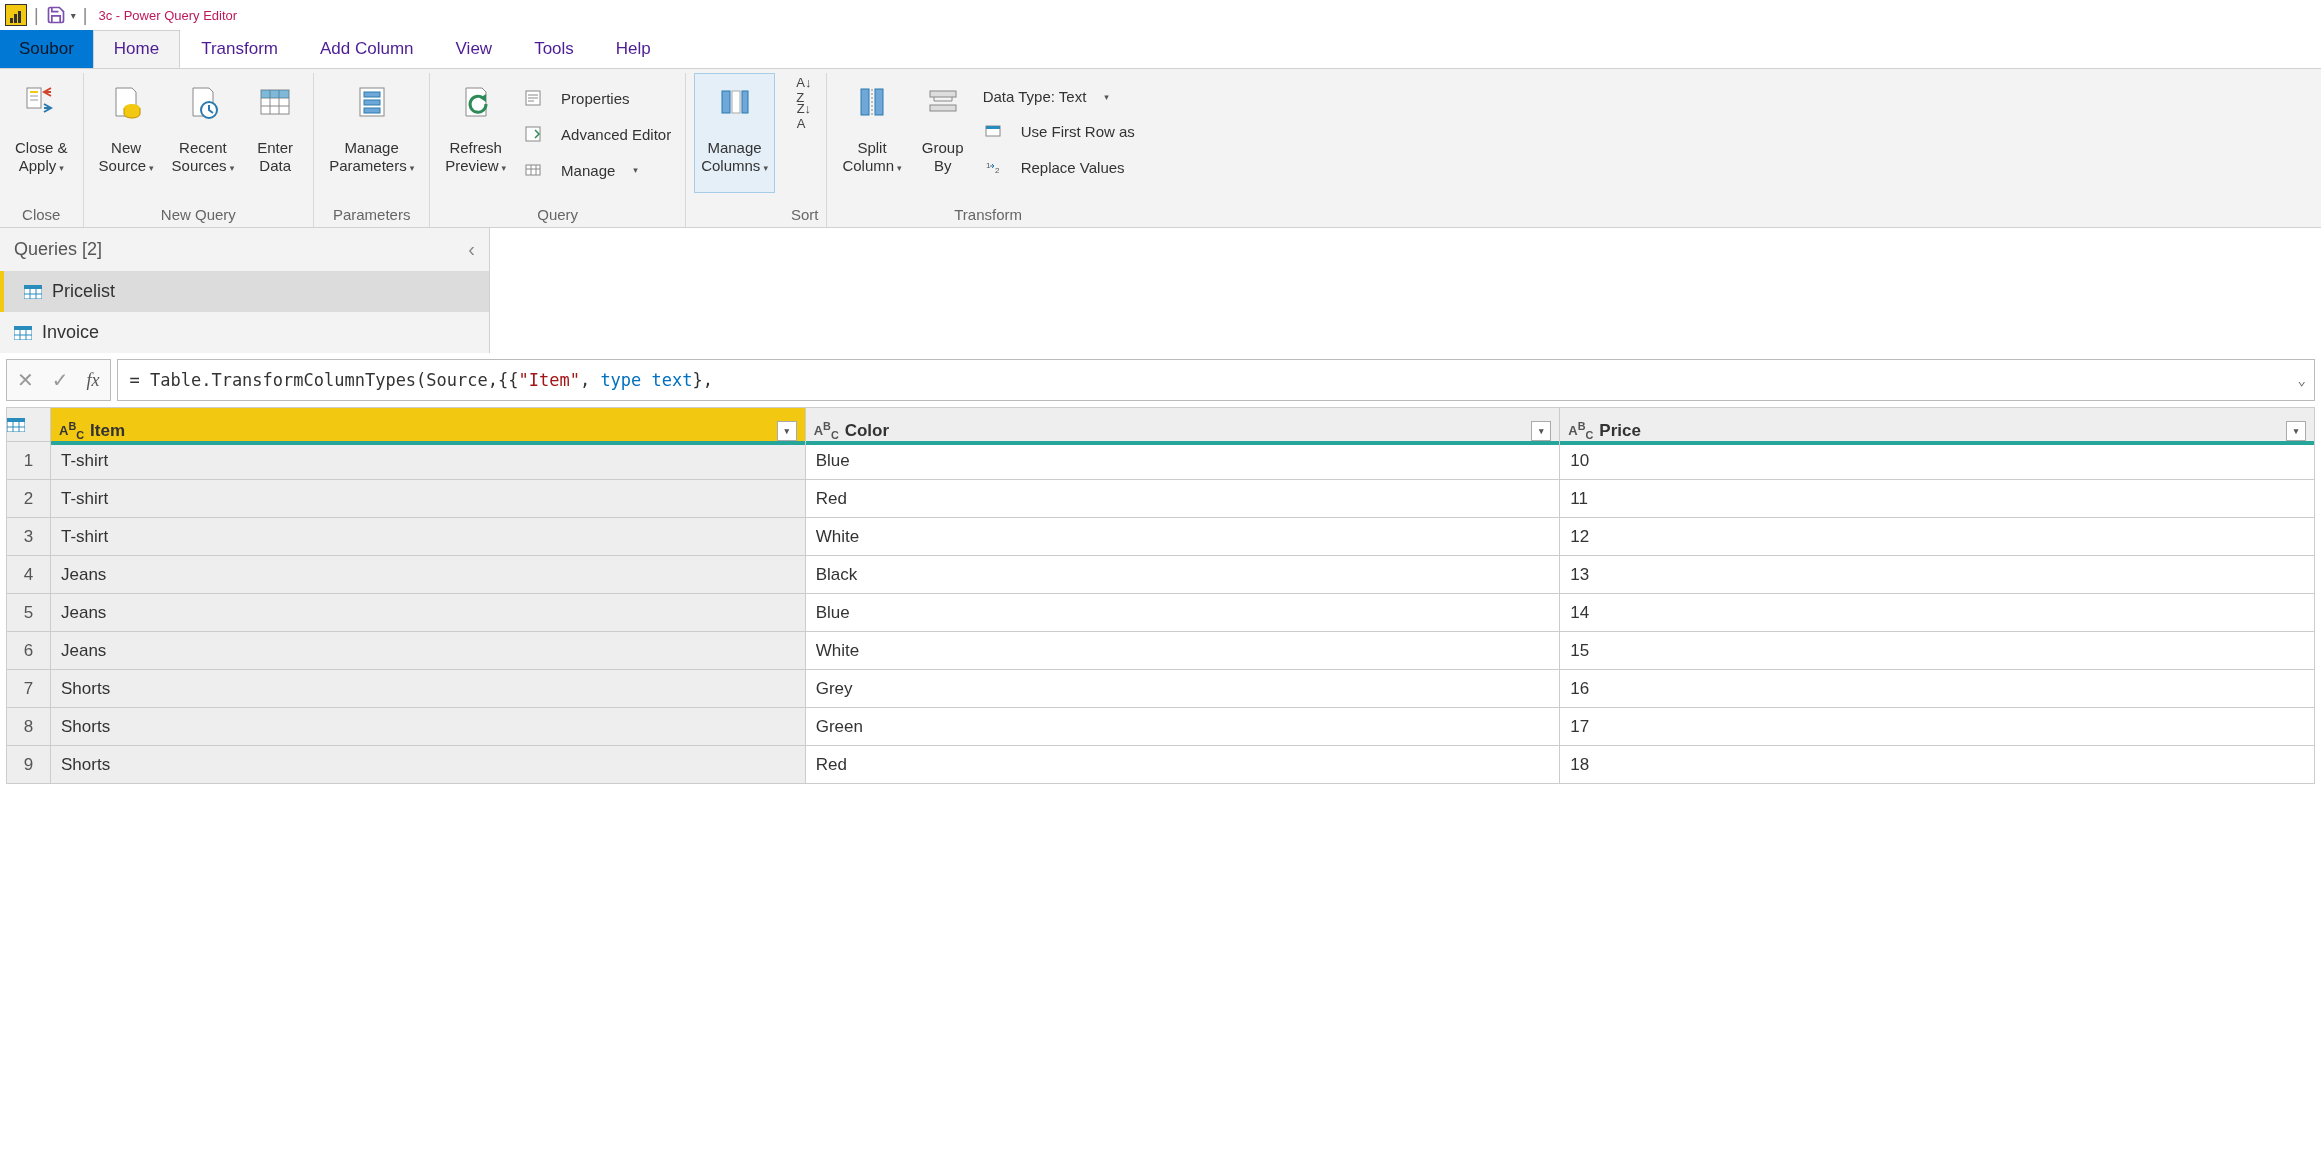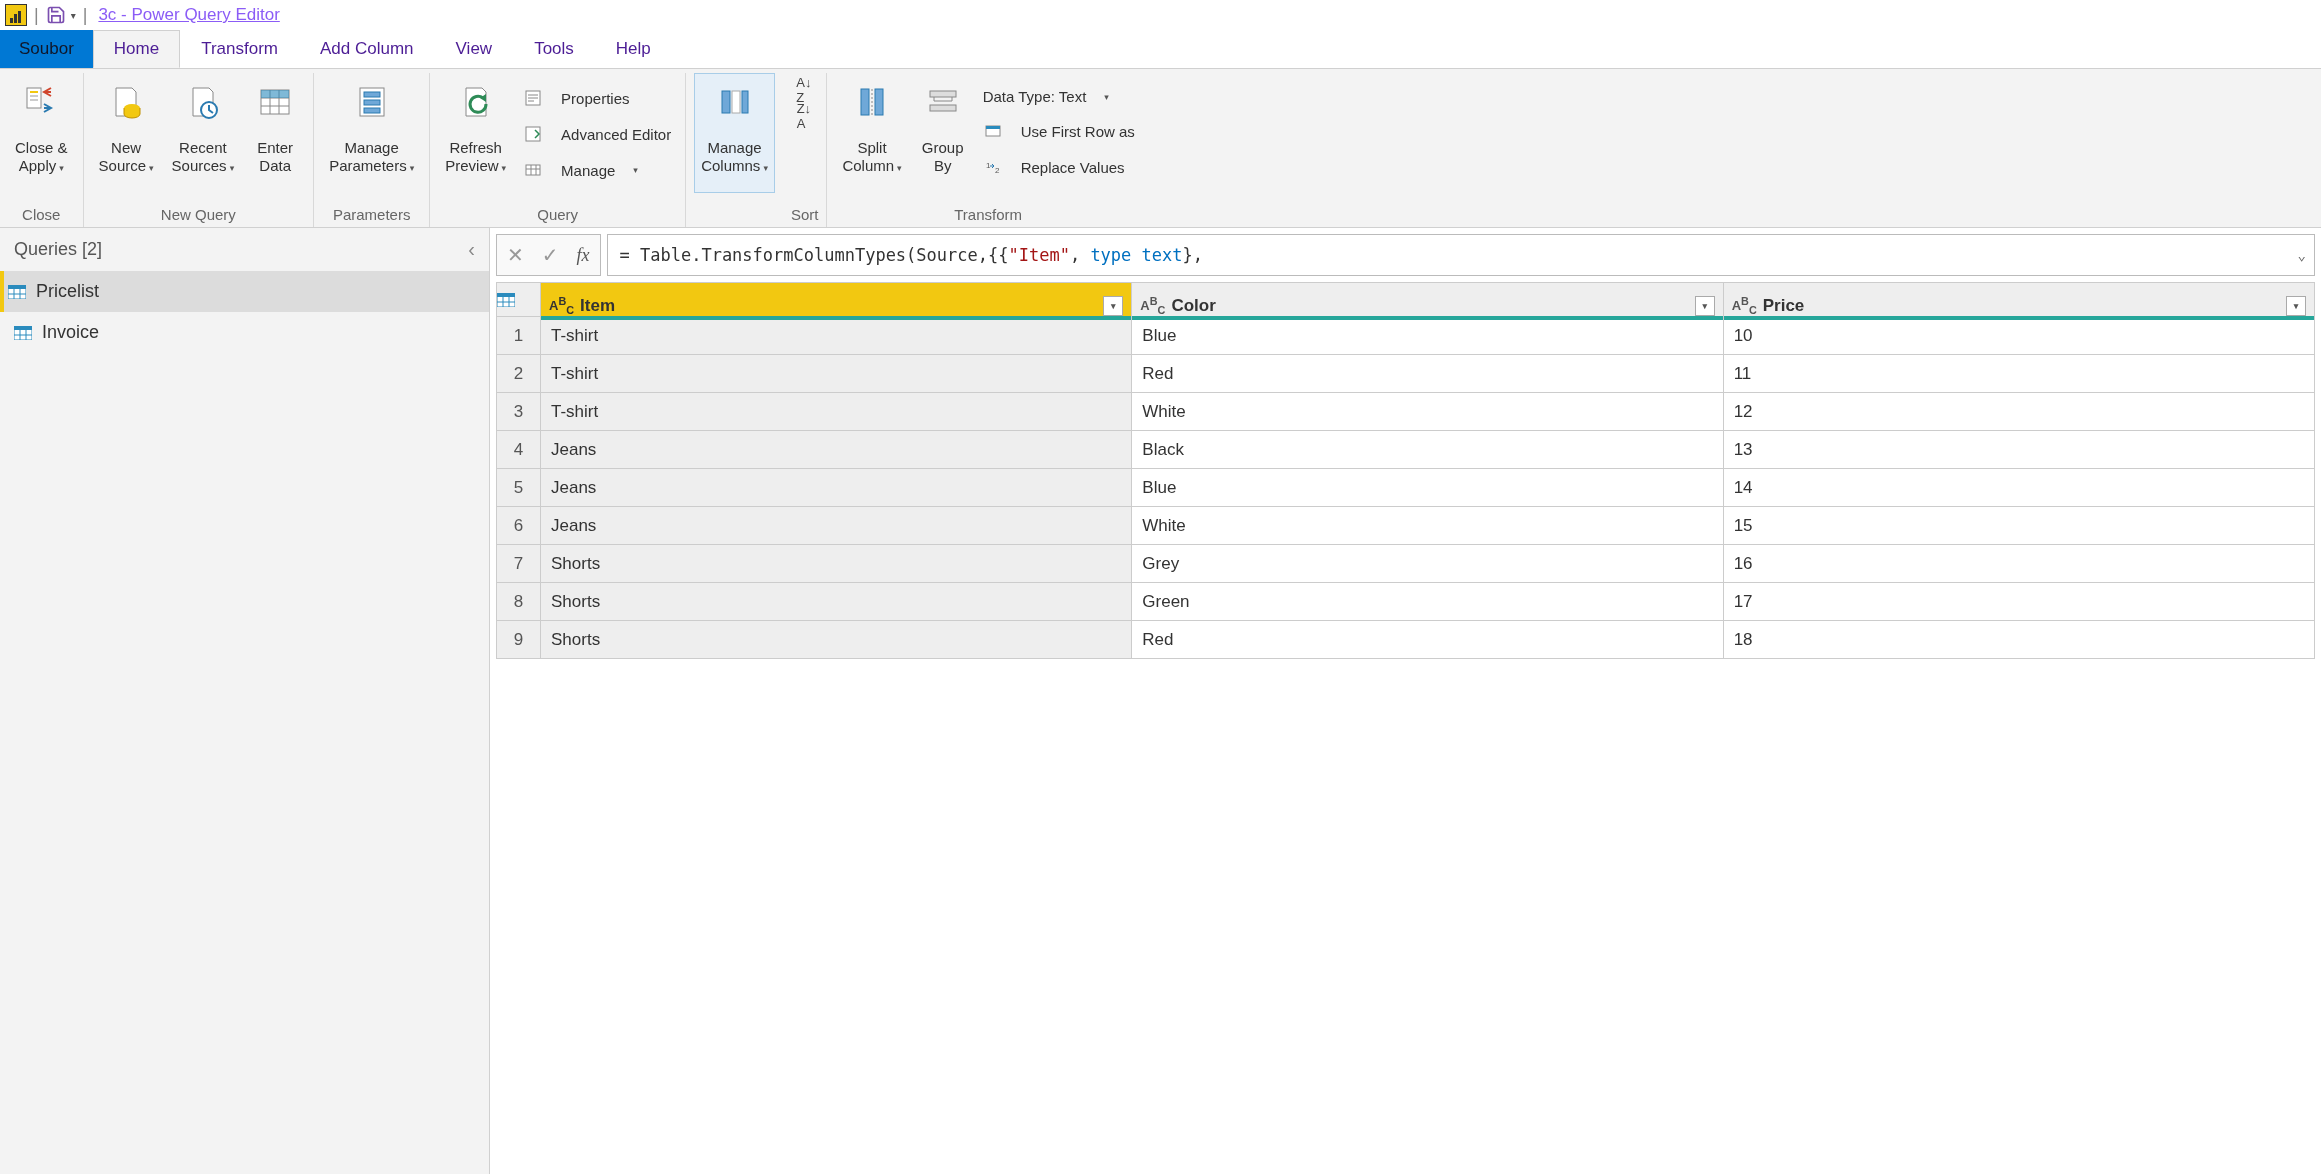--- a/index.html
+++ b/index.html
@@ -5,21 +5,21 @@
     * { margin: 0; padding: 0; box-sizing: border-box; }
     body { font-family: "Segoe UI", Tahoma, sans-serif; font-size: 14px; color: #333; background: #fff; overflow: hidden; }
     
     
     .title-bar { height: 30px; display: flex; align-items: center; padding: 0 5px; background: #fff; gap: 5px; }
     .title-bar .pbi-logo { width: 22px; height: 22px; background: #F2C811; border: 1px solid #333; display: flex; align-items: flex-end; justify-content: center; }
     .title-bar .pbi-logo svg { display: block; }
     .title-bar .qat-sep { color: #888; font-size: 18px; padding: 0 2px; }
     .title-bar .save-icon { color: #6b3fa0; font-size: 18px; }
     .title-bar .qat-chevron { color: #555; font-size: 10px; }
-    .title-bar .win-title { color: #8b5cf6; font-size: 17px; padding-left: 4px; text-decoration: underline; }
+    .title-bar .win-title { color: #be185d; font-size: 13px; padding-left: 4px; }
     
     
     .ribbon-tabs { display: flex; height: 38px; background: #fff; align-items: flex-end; }
     .ribbon-tab { padding: 8px 20px; font-size: 17px; color: #4c1d95; cursor: pointer; border: 1px solid transparent; }
     .ribbon-tab.file { background: #0078D4; color: #0f172a; padding: 8px 18px;}
     .ribbon-tab.active { background: #f3f3f3; border-color: #d0d0d0; border-bottom-color: #f3f3f3; position: relative; z-index: 2;}
     
     
     .ribbon { background: #f3f3f3; border-top: 1px solid #d0d0d0; border-bottom: 1px solid #d0d0d0; display: flex; height: 160px; padding-top: 4px;}
     .ribbon-group { display: flex; flex-direction: column; border-right: 1px solid #d8d8d8; padding: 0 8px 2px 8px; }
@@ -33,28 +33,28 @@
     .big-btn .label .drop { font-size: 9px; color: #555; padding-left: 3px; }
     
     .small-btn-stack { display: flex; flex-direction: column; gap: 2px; padding-top: 4px;}
     .small-btn { display: flex; align-items: center; gap: 18px; padding: 3px 6px; cursor: pointer; font-size: 15px; color: #333; white-space: nowrap; margin-top: 8px;}
     .small-btn .sicon { width: 20px; height: 20px; display: inline-flex; align-items: center; justify-content: center; }
     
     .sort-btns { display: flex; flex-direction: column; gap: 4px; padding-top: 6px;}
     .sort-btn { width: 26px; height: 22px; display: flex; align-items: center; justify-content: center; cursor: pointer; font-size: 13px; color: #444;}
     
     
-    .main-area { display: flex; height: calc(100vh - 228px); }
+    .main-area { display: flex; height: calc(100vh - 228px); flex-direction: column; }
     
     
     .queries-pane { width: 490px; min-width: 490px; background: #f3f3f3; border-right: 1px solid #d0d0d0; }
     .queries-header { display: flex; align-items: center; justify-content: space-between; padding: 10px 14px; font-size: 18px; color: #555; }
     .queries-header .collapse-btn { color: #888; font-size: 20px; cursor: pointer; }
     .query-item { display: flex; align-items: center; gap: 10px; padding: 10px 14px; cursor: pointer; font-size: 18px; color: #333;}
-    .query-item.selected { background: #dcdcdc; border-left: 4px solid #F2C811; padding-left: 4px;}
+    .query-item.selected { background: #dcdcdc; border-left: 4px solid #F2C811; padding-left: 20px;}
     .query-item .table-icon { color: #2a8bbd; font-size: 16px; }
     
     
     .preview-area { flex: 1; display: flex; flex-direction: column; background: #fff; padding: 6px; overflow: hidden;}
     .formula-bar { display: flex; align-items: stretch; gap: 6px; margin-bottom: 6px;}
     .fb-left { border: 1px solid #bbb; background: #f9f9f9; display: flex; align-items: center; padding: 0 10px; gap: 18px; height: 42px;}
     .fb-left .x { color: #999; font-size: 20px;}
     .fb-left .chk { color: #999; font-size: 20px;}
     .fb-left .fx { color: #555; font-size: 18px; font-style: italic; font-family: "Times New Roman", serif;}
     .fb-input { flex: 1; border: 1px solid #bbb; height: 42px; display: flex; align-items: center; padding: 0 12px; font-family: Consolas, monospace; font-size: 17px; position: relative;}

